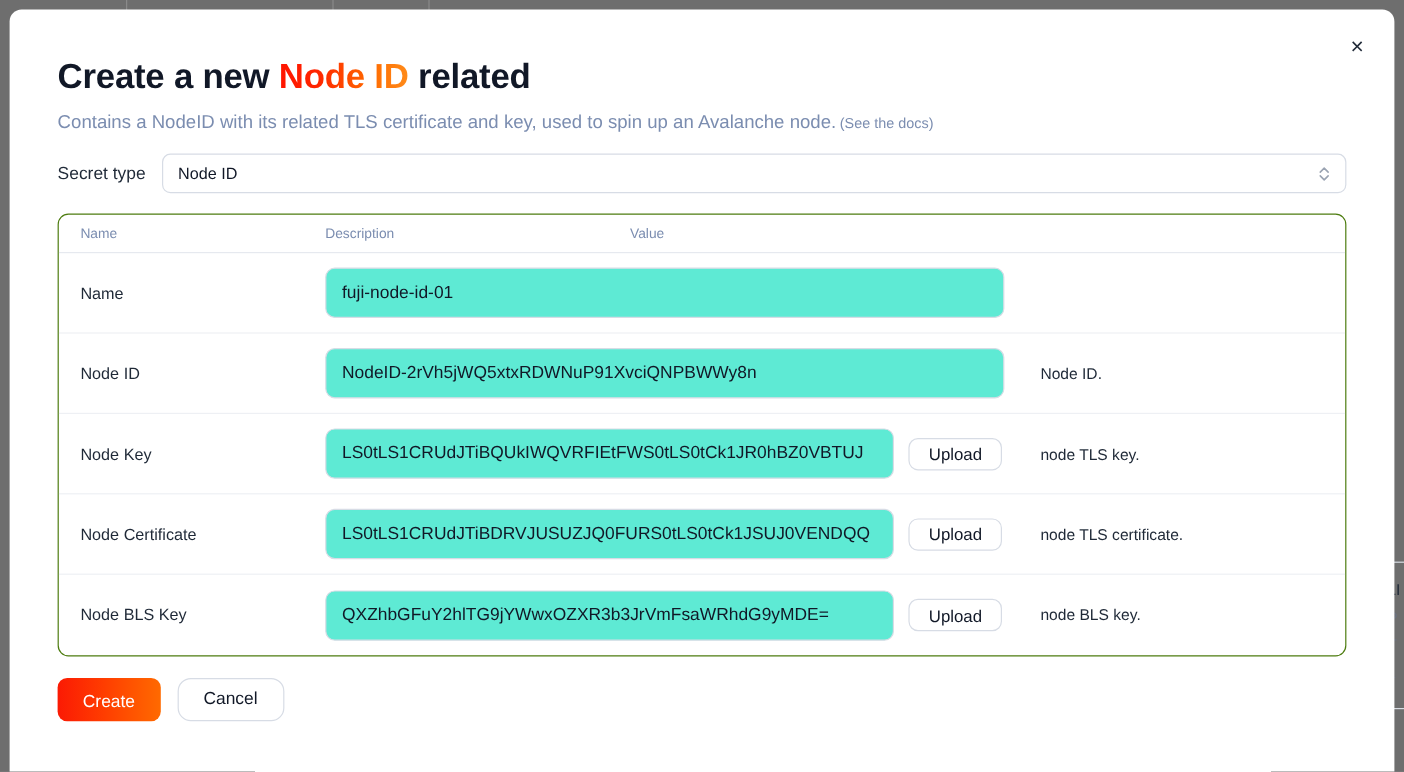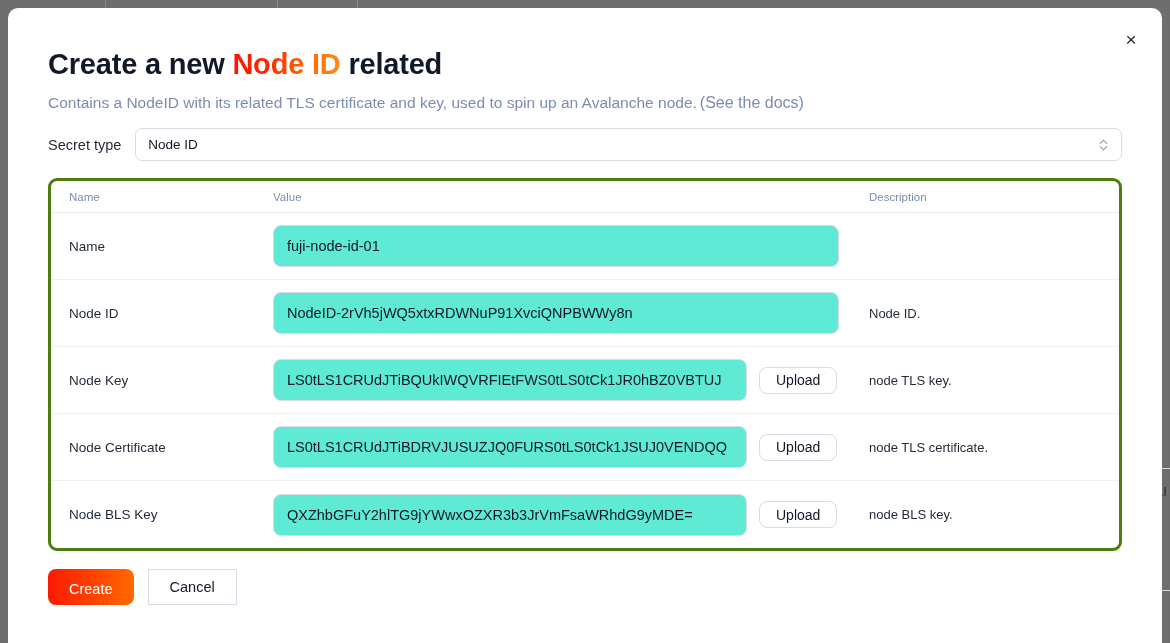--- a/index.html
+++ b/index.html
@@ -78,21 +78,21 @@
     -webkit-text-fill-color: transparent;
   }
 
   #subtitle {
     font-size: 15.5px;
     color: #7b8db0;
     margin-bottom: 16px;
     white-space: nowrap;
   }
   #subtitle .doclink {
-    font-size: 16px;
+    font-size: 12px;
     color: #7b8db0;
     text-decoration: none;
     margin-left: 3px;
   }
 
   
   #secret-type-row {
     display: flex;
     align-items: center;
     gap: 14px;
@@ -120,21 +120,21 @@
     position: absolute;
     right: 12px;
     top: 50%;
     transform: translateY(-50%);
     width: 11px; height: 16px;
     color: #9aa3b2;
   }
 
   
   #secret-table {
-    border: 3px solid #4d7c0f;
+    border: 1px solid #4d7c0f;
     border-radius: 9px;
     overflow: hidden;
     background: #fff;
   }
   .thead {
     display: flex;
     align-items: center;
     height: 32px;
     border-bottom: 1px solid #e6e9ef;
     padding: 0 0 0 18px;
@@ -214,21 +214,21 @@
     background: linear-gradient(90deg, #fb1a04 0%, #ff3d00 45%, #ff6a00 100%);
     color: #ffffff;
     font-family: "Liberation Sans", sans-serif;
     font-size: 14.5px;
     cursor: pointer;
   }
   #cancel-btn {
     height: 36px;
     padding: 0 21px;
     border: 1px solid #d7dce5;
-    border-radius: 0;
+    border-radius: 11px;
     background: #fff;
     color: #111827;
     font-family: "Liberation Sans", sans-serif;
     font-size: 14.5px;
     cursor: pointer;
   }
 </style>
 </head>
 <body>
 
@@ -269,22 +269,22 @@
             <path d="M2.2 6.4 L5.5 3.1 L8.8 6.4"></path>
             <path d="M2.2 9.6 L5.5 12.9 L8.8 9.6"></path>
           </svg>
         </span>
       </div>
     </div>
 
     <div id="secret-table">
       <div class="thead">
         <div class="th col-name">Name</div>
+        <div class="th col-desc">Description</div>
         <div class="th col-value">Value</div>
-        <div class="th col-desc">Description</div>
       </div>
       <div id="table-rows">
           <div class="trow">
             <div class="cell-name col-name">Name</div>
             <div class="cell-value col-value">
               <div class="val-input wide">fuji-node-id-01</div>
             </div>
           </div>
           <div class="trow">
             <div class="cell-name col-name">Node ID</div>

